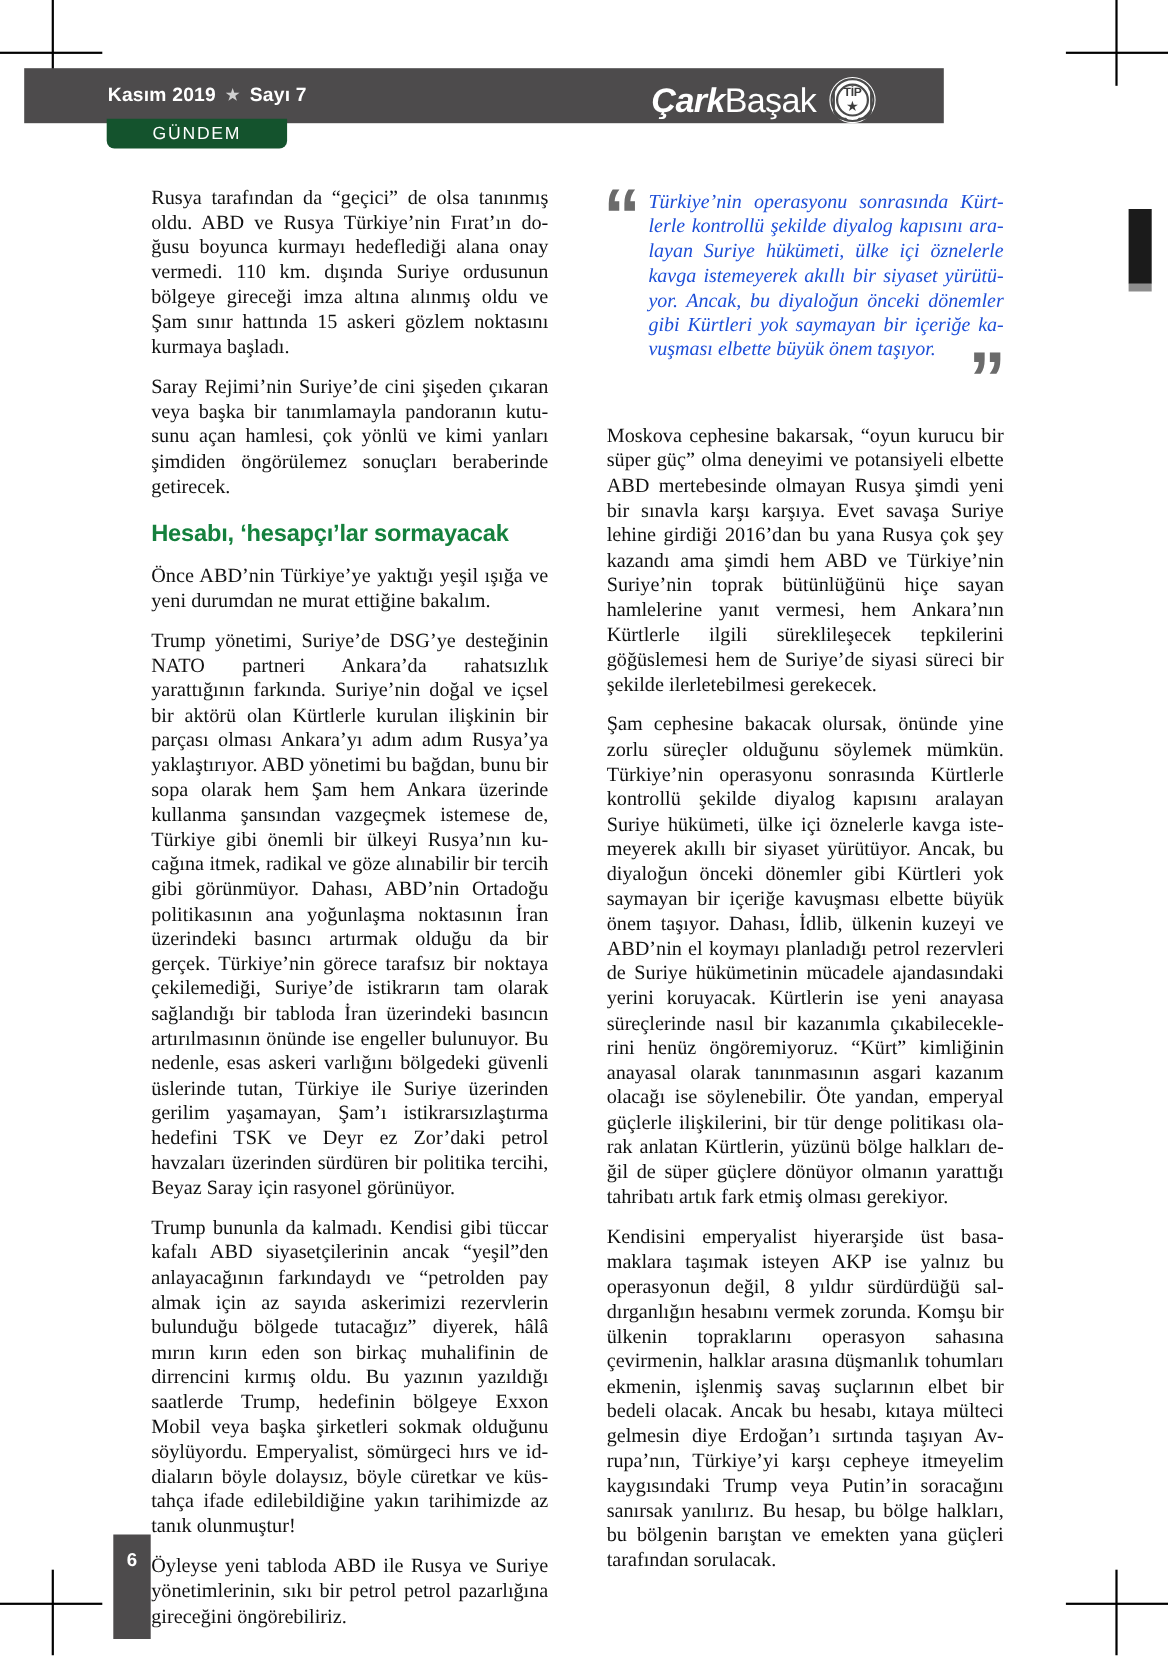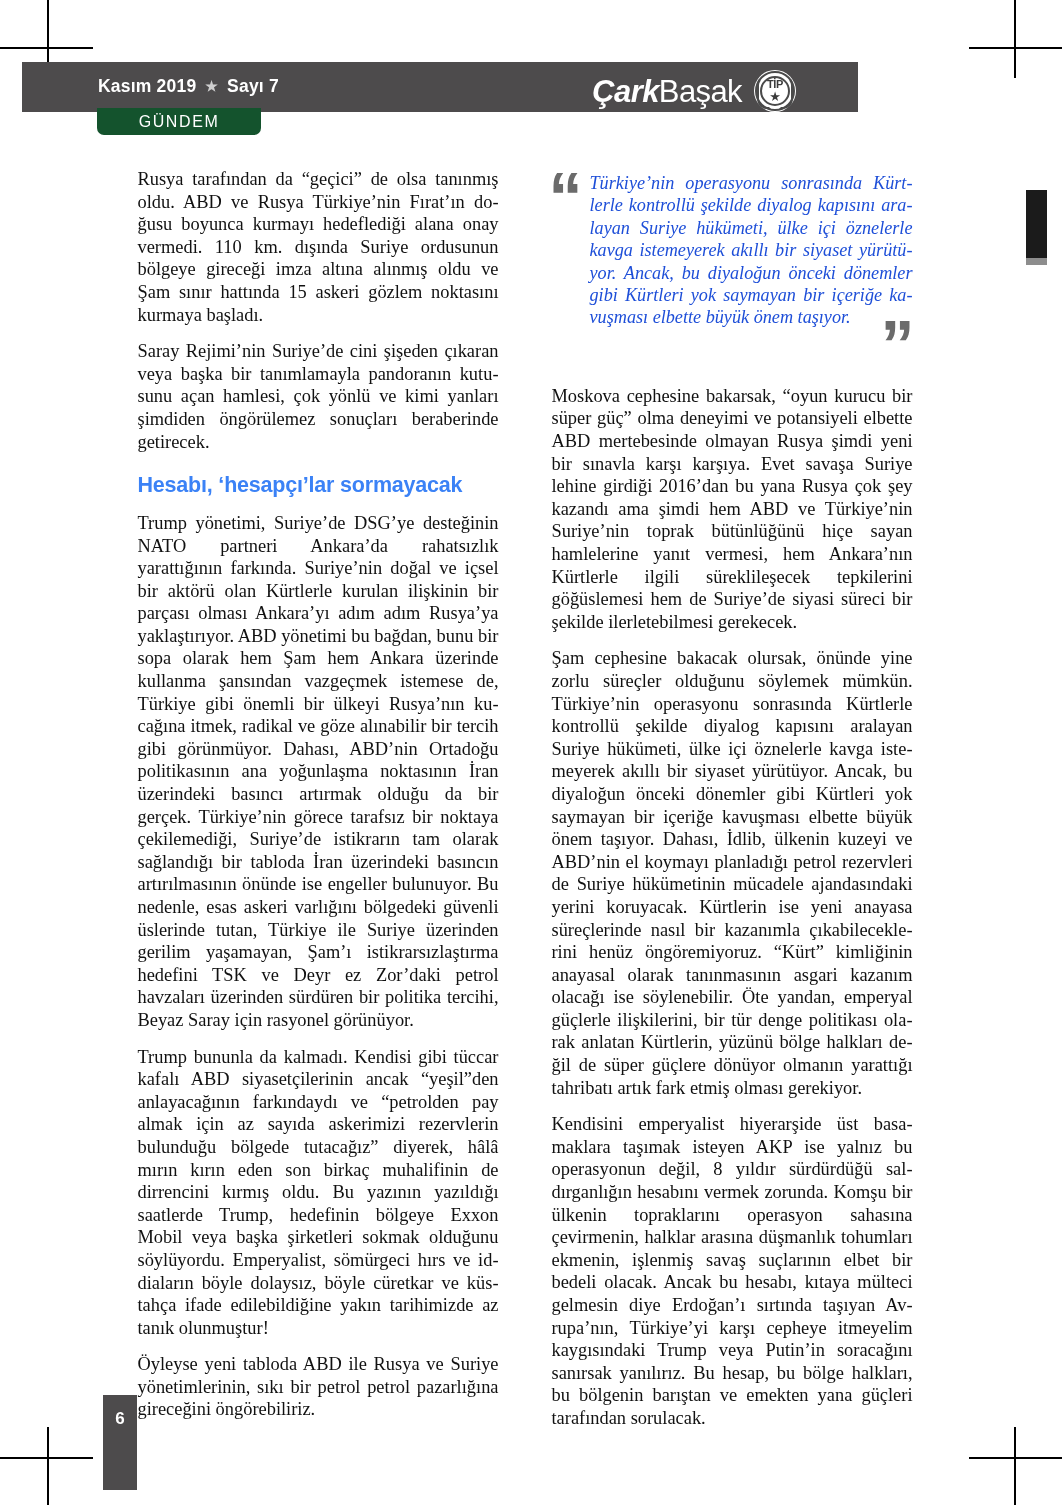--- a/index.html
+++ b/index.html
@@ -206,21 +206,21 @@
   }
   p.body:last-child { margin-bottom: 0; }
 
   h2#article-heading {
     margin: 20px 0 13px 0;
     font-family: "Liberation Sans", sans-serif;
     font-weight: bold;
     font-size: 21.5px;
     line-height: 1.2;
     letter-spacing: -0.2px;
-    color: #3b82f6;
+    color: #15803d;
   }
 
   
   #pull-quote {
     position: relative;
     margin: 0 0 22px 0;
     padding: 4px 0 34px 38px;
     min-height: 172px;
     box-sizing: border-box;
   }
@@ -284,20 +284,21 @@
 <div id="edge-tab">
   <div class="foot"></div>
 </div>
 
 <div id="article">
 
   <div class="column">
     <p class="body">Rusya tarafından da “geçici” de olsa tanınmış oldu. ABD ve Rusya Türkiye’nin Fırat’ın do­ğusu boyunca kurmayı hedeflediği alana onay vermedi. 110 km. dışında Suriye ordusunun bölgeye gireceği imza altına alınmış oldu ve Şam sınır hattında 15 askeri gözlem noktasını kurmaya başladı.</p>
     <p class="body">Saray Rejimi’nin Suriye’de cini şişeden çıkaran veya başka bir tanımlamayla pandoranın kutu­sunu açan hamlesi, çok yönlü ve kimi yanları şimdiden öngörülemez sonuçları beraberinde getirecek.</p>
     <h2 id="article-heading">Hesabı, ‘hesapçı’lar sormayacak</h2>
+    <p class="body">Önce ABD’nin Türkiye’ye yaktığı yeşil ışığa ve yeni durumdan ne murat ettiğine bakalım.</p>
     <p class="body">Trump yönetimi, Suriye’de DSG’ye deste­ğinin NATO partneri Ankara’da rahatsızlık yarattığının farkında. Suriye’nin doğal ve içsel bir aktörü olan Kürtlerle kurulan ilişkinin bir parçası olması Ankara’yı adım adım Rusya’ya yaklaştırıyor. ABD yönetimi bu bağdan, bunu bir sopa olarak hem Şam hem Ankara üzerin­de kullanma şansından vazgeçmek istemese de, Türkiye gibi önemli bir ülkeyi Rusya’nın ku­cağına itmek, radikal ve göze alınabilir bir ter­cih gibi görünmüyor. Dahası, ABD’nin Orta­doğu politikasının ana yoğunlaşma noktasının İran üzerindeki basıncı artırmak olduğu da bir gerçek. Türkiye’nin görece tarafsız bir nokta­ya çekilemediği, Suriye’de istikrarın tam olarak sağlandığı bir tabloda İran üzerindeki basıncın artırılmasının önünde ise engeller bulunuyor. Bu nedenle, esas askeri varlığını bölgedeki gü­venli üslerinde tutan, Türkiye ile Suriye üze­rinden gerilim yaşamayan, Şam’ı istikrarsızlaş­tırma hedefini TSK ve Deyr ez Zor’daki petrol havzaları üzerinden sürdüren bir politika terci­hi, Beyaz Saray için rasyonel görünüyor.</p>
     <p class="body">Trump bununla da kalmadı. Kendisi gibi tüc­car kafalı ABD siyasetçilerinin ancak “yeşil”­den anlayacağının farkındaydı ve “petrolden pay almak için az sayıda askerimizi rezervle­rin bulunduğu bölgede tutacağız” diyerek, hâlâ mırın kırın eden son birkaç muhalifinin de dirrencini kırmış oldu. Bu yazının yazıldı­ğı saatlerde Trump, hedefinin bölgeye Exxon Mobil veya başka şirketleri sokmak olduğunu söylüyordu. Emperyalist, sömürgeci hırs ve id­diaların böyle dolaysız, böyle cüretkar ve küs­tahça ifade edilebildiğine yakın tarihimizde az tanık olunmuştur!</p>
     <p class="body">Öyleyse yeni tabloda ABD ile Rusya ve Su­riye yönetimlerinin, sıkı bir petrol petrol pa­zarlığına gireceğini öngörebiliriz.</p>
   </div>
 
   <div class="column">
     <div id="pull-quote">
       <div id="quote-mark-open">“</div>
       <div class="quote-text">Türkiye’nin operasyonu sonrasında Kürt­lerle kontrollü şekilde diyalog kapısını ara­layan Suriye hükümeti, ülke içi öznelerle kavga istemeyerek akıllı bir siyaset yürütü­yor. Ancak, bu diyaloğun önceki dönemler gibi Kürtleri yok saymayan bir içeriğe ka­vuşması elbette büyük önem taşıyor.</div>
       <div id="quote-mark-close">”</div>

